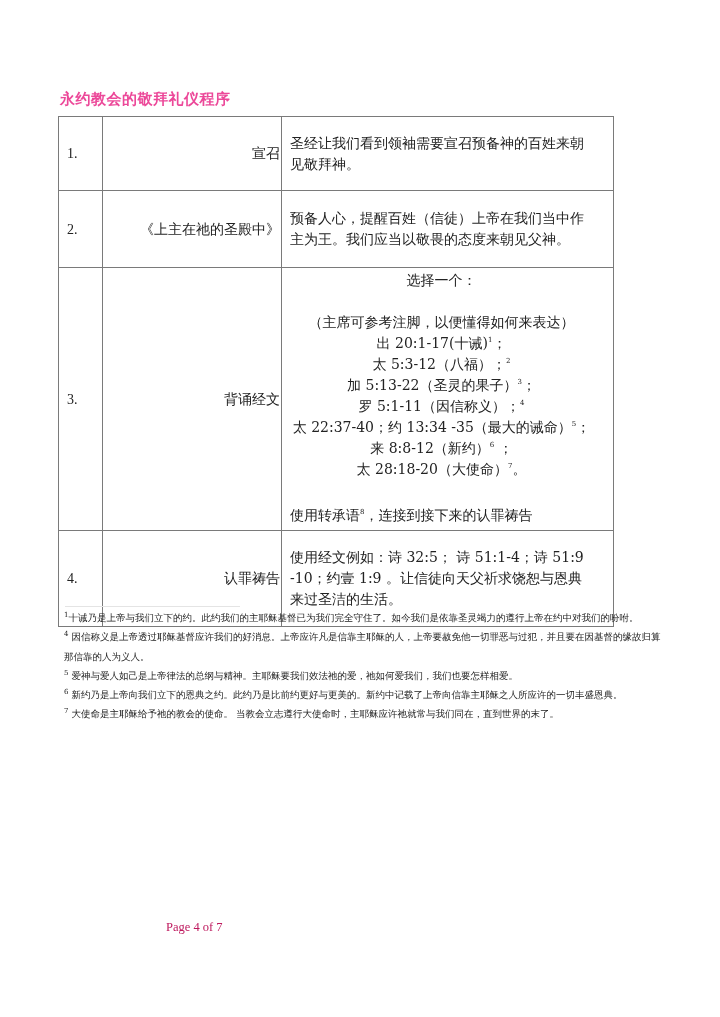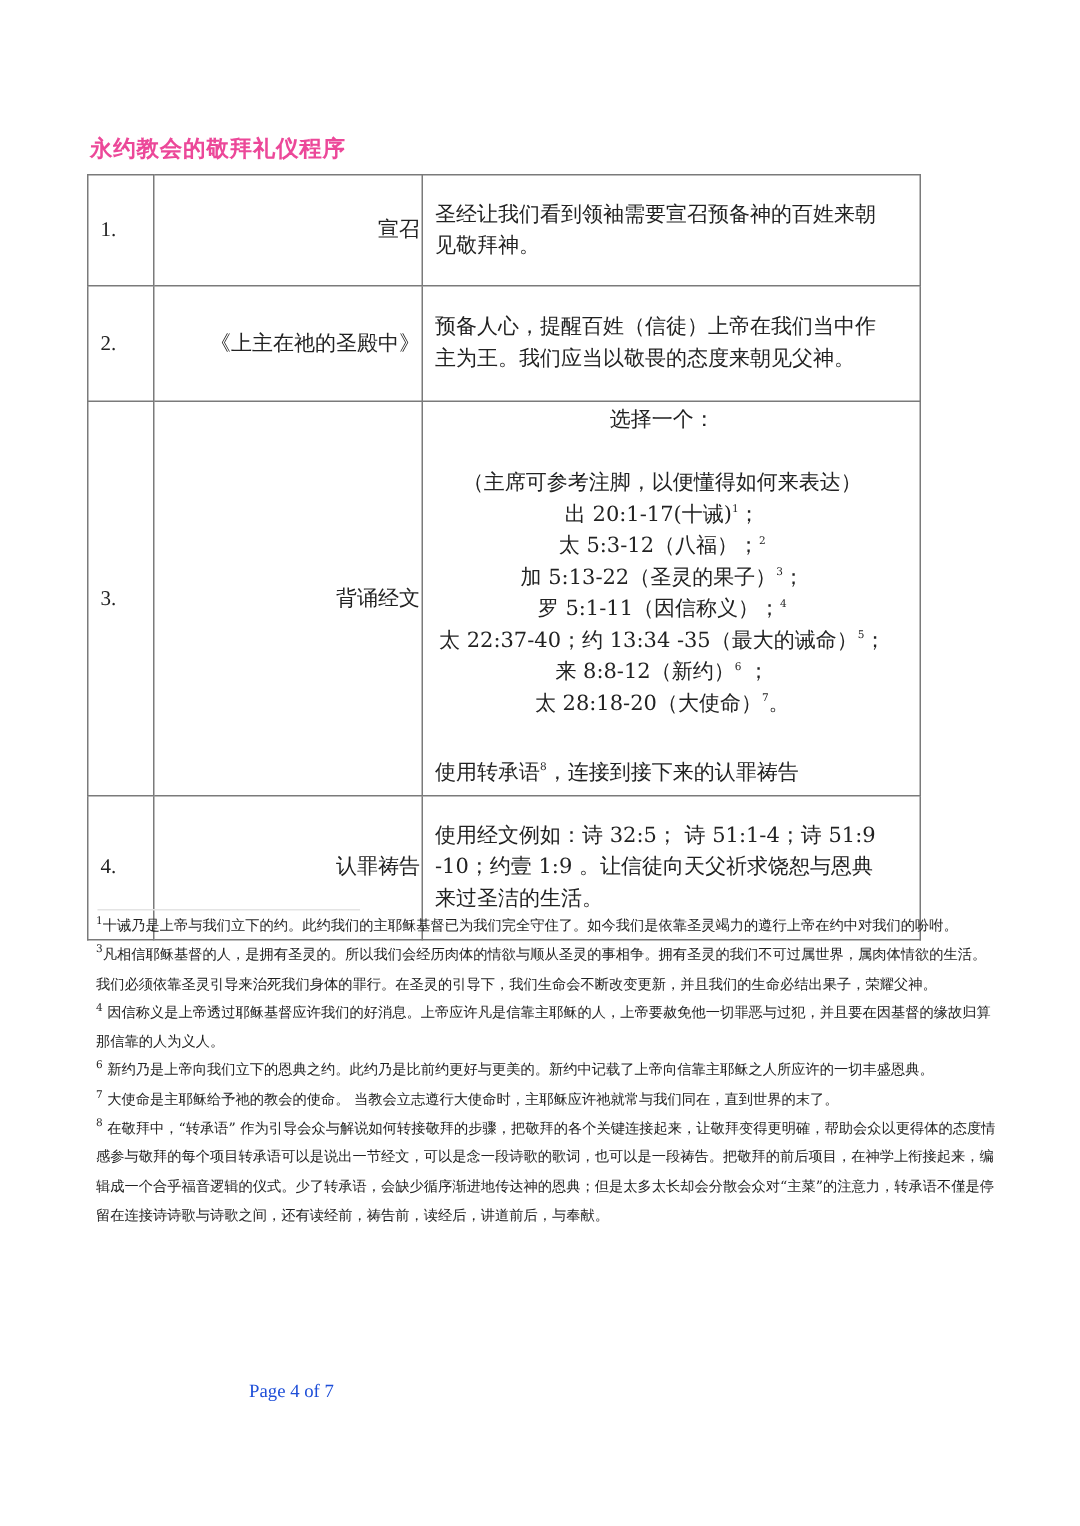--- a/index.html
+++ b/index.html
@@ -16,21 +16,21 @@
     tr.r4 { height: 96px; }
     .center-block { text-align: center; line-height: 21px; }
     .center-block .line { display: block; }
     .gap { height: 21px; }
     sup { font-size: 7px; vertical-align: super; line-height: 0; }
     .bridge { text-align: left; margin-top: 4px; }
     .fn-sep { position: absolute; left: 65px; top: 606px; width: 175px; height: 1px; background: #e4e4e4; }
     .footnotes { position: absolute; left: 64px; top: 608px; width: 600px; font-size: 9.5px; line-height: 19.3px; color: #222; }
     .footnotes p { margin: 0; }
     .footnotes sup { font-size: 7px; }
-    .page-num { position: absolute; left: 166px; top: 920px; font-size: 12.5px; font-family: "Liberation Serif", serif; color: #1d4ed8; }
+    .page-num { position: absolute; left: 166px; top: 920px; font-size: 12.5px; font-family: "Liberation Serif", serif; color: #be185d; }
   </style>
 </head>
 <body>
 
 <div class="title">永约教会的敬拜礼仪程序</div>
 
 <table class="program">
   <tbody>
       <tr class="r1">
     <td class="num">1.</td>
@@ -67,20 +67,19 @@
     <td class="name">认罪祷告</td>
     <td class="desc">使用经文例如：诗 32:5； 诗 51:1-4；诗 51:9 -10；约壹 1:9 。让信徒向天父祈求饶恕与恩典来过圣洁的生活。</td>
   </tr>
 </tbody>
   </table>
 
 <div class="fn-sep"></div>
 
 <div class="footnotes">
   <p><sup>1</sup><span>十诫乃是上帝与我们立下的约。此约我们的主耶稣基督已为我们完全守住了。如今我们是依靠圣灵竭力的遵行上帝在约中对我们的吩咐。</span></p>
-  <p><sup>3</sup><span>凡相信耶稣基督的人，是拥有圣灵的。所以我们会经历肉体的情欲与顺从圣灵的事相争。拥有圣灵的我们不可过属世界，属肉体情欲的生活。我们必须依靠圣灵引导来治死我们身体的罪行。在圣灵的引导下，我们生命会不断改变更新，并且我们的生命必结出果子，荣耀父神。</span></p>
   <p><sup>4</sup><span> 因信称义是上帝透过耶稣基督应许我们的好消息。上帝应许凡是信靠主耶稣的人，上帝要赦免他一切罪恶与过犯，并且要在因基督的缘故归算那信靠的人为义人。</span></p>
+  <p><sup>5</sup><span> 爱神与爱人如己是上帝律法的总纲与精神。主耶稣要我们效法祂的爱，祂如何爱我们，我们也要怎样相爱。</span></p>
   <p><sup>6</sup><span> 新约乃是上帝向我们立下的恩典之约。此约乃是比前约更好与更美的。新约中记载了上帝向信靠主耶稣之人所应许的一切丰盛恩典。</span></p>
   <p><sup>7</sup><span> 大使命是主耶稣给予祂的教会的使命。 当教会立志遵行大使命时，主耶稣应许祂就常与我们同在，直到世界的末了。</span></p>
-  <p><sup>8</sup><span>  在敬拜中，“转承语” 作为引导会众与解说如何转接敬拜的步骤，把敬拜的各个关键连接起来，让敬拜变得更明確，帮助会众以更得体的态度情感参与敬拜的每个项目转承语可以是说出一节经文，可以是念一段诗歌的歌词，也可以是一段祷告。把敬拜的前后项目，在神学上衔接起来，编辑成一个合乎福音逻辑的仪式。少了转承语，会缺少循序渐进地传达神的恩典；但是太多太长却会分散会众对“主菜”的注意力，转承语不僅是停留在连接诗诗歌与诗歌之间，还有读经前，祷告前，读经后，讲道前后，与奉献。</span></p>
 </div>
 
 <div class="page-num">Page 4 of 7</div>
 
 </body></html>

